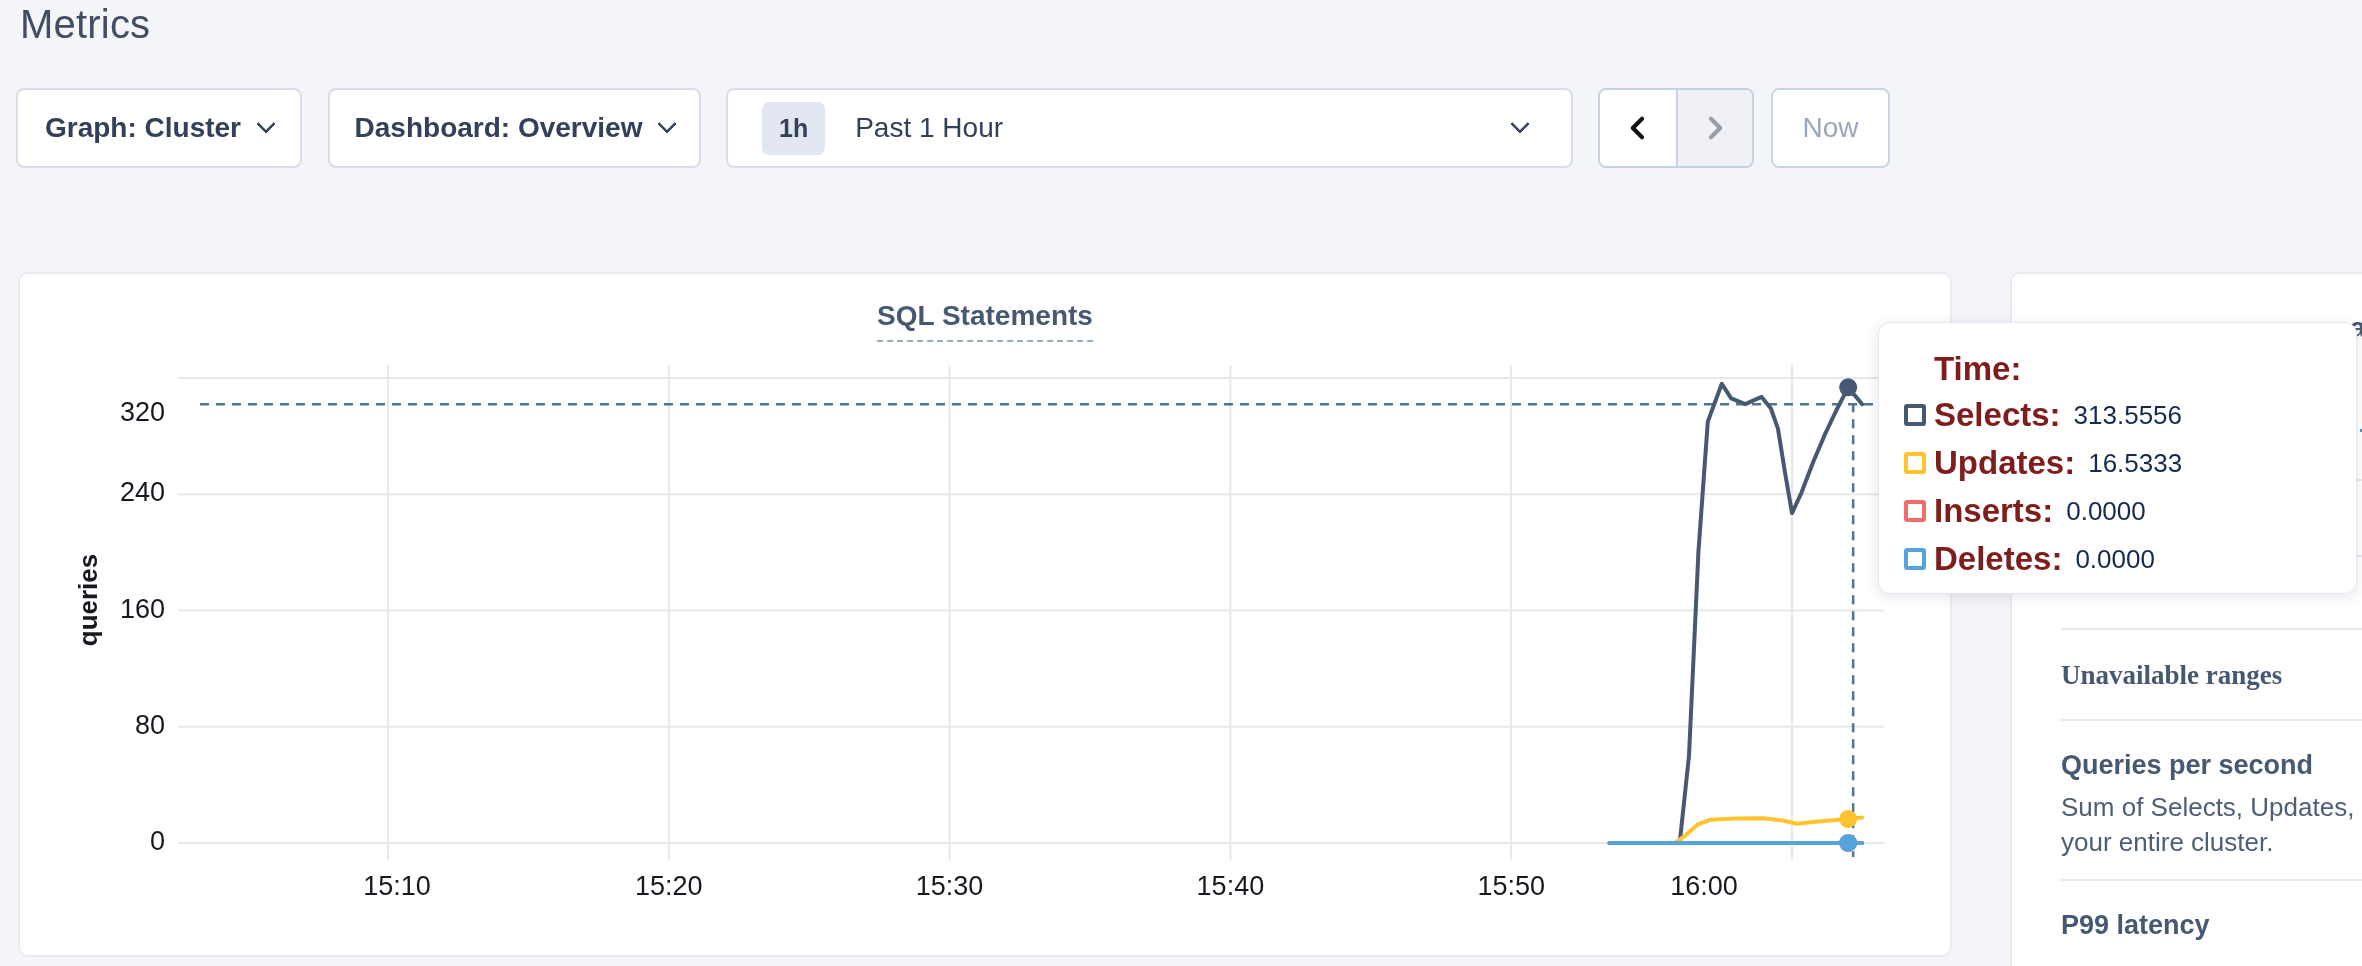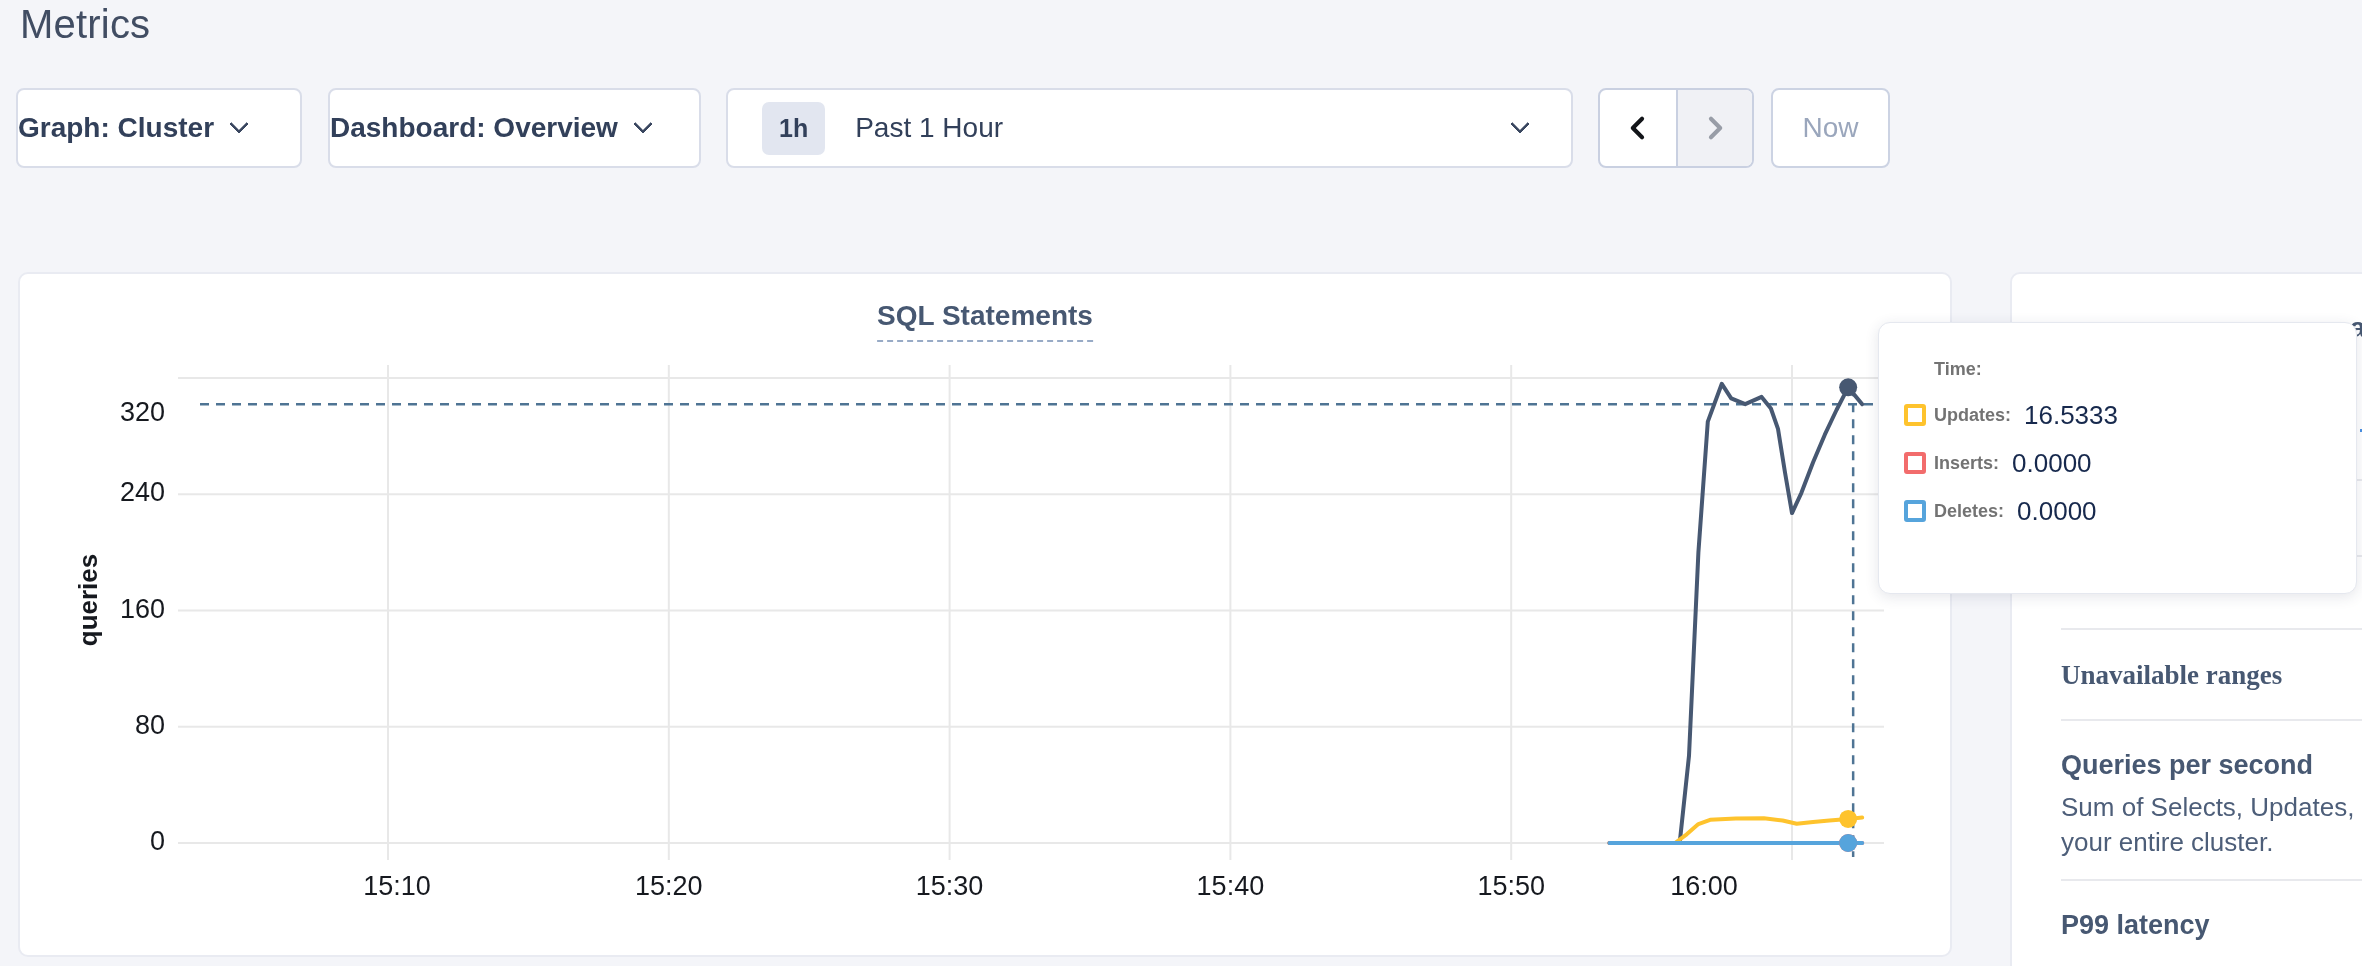--- a/index.html
+++ b/index.html
@@ -14,21 +14,21 @@
   
   .page-title {
     position:absolute; left:20px; top:2px;
     font-size:40px; font-weight:500; color:#414d63; letter-spacing:.2px;
   }
 
   
   .tb-box {
     position:absolute; top:88px; height:80px;
     background:#fff; border:2px solid #d9dde9; border-radius:8px;
-    display:flex; align-items:center; justify-content:flex-start;
+    display:flex; align-items:center; justify-content:center;
     cursor:pointer;
   }
   .dd-label { font-size:28px; font-weight:700; color:#32405a; }
   .chev-down {
     width:14px; height:14px; margin-left:18px; margin-top:-8px;
     border-right:3px solid #3a4760; border-bottom:3px solid #3a4760;
     transform:rotate(45deg); border-radius:1.5px; flex:none;
   }
   .time-selector { left:726px; width:847px; justify-content:flex-start; padding:0 44px 0 34px; }
   .time-badge {
@@ -92,21 +92,21 @@
   .tooltip {
     position:absolute; left:1878px; top:322px; width:479px; height:272px;
     background:#fff; border:1px solid #e5e8ef; border-radius:12px;
     box-shadow:0 3px 14px rgba(40,50,80,.12);
     z-index:5; padding-top:24px; overflow:hidden;
   }
   .tt-row { display:flex; align-items:center; height:48px; padding-left:25px; white-space:nowrap; }
   .tt-row.time { height:44px; }
   .tt-gutter { width:30px; flex:none; display:flex; align-items:center; }
   .tt-swatch { width:22px; height:22px; border-radius:3px; background:#fff; border:4.5px solid #000; }
-  .tt-label { font-size:18px; font-weight:700; color:#737373; }
+  .tt-label { font-size:33px; font-weight:700; color:#7f1d1d; }
   .tt-value { font-size:26px; font-weight:400; color:#17294d; margin-left:13px; }
 
   
   .sp-divider { position:absolute; left:49px; width:371px; border-top:2px solid #e8e9ed; }
   .sp-title { position:absolute; left:49px; font-size:27px; font-weight:700; color:#475872; white-space:nowrap; }
   .sp-desc { position:absolute; left:49px; font-size:26px; font-weight:400; color:#4d5e79; line-height:35px; white-space:nowrap; }
   .sp-frag-letter { position:absolute; left:338px; top:38px; font-size:28px; font-weight:700; color:#475872; }
   .sp-frag-link { position:absolute; left:330px; top:140px; width:24px; height:18px; border-bottom:3px dashed #4a90e2; }
 </style>
 </head>
@@ -208,20 +208,27 @@
 </div>
 
 <div class="tooltip">
   <div class="tt-row time">
     <span class="tt-gutter"></span>
     <span class="tt-label">Time:</span>
   </div>
   <div id="tt-rows">
       <div class="tt-row">
         <span class="tt-gutter">
+          <span class="tt-swatch" style="border-color: rgb(71, 88, 114);"></span>
+        </span>
+        <span class="tt-label">Selects:</span>
+        <span class="tt-value">313.5556</span>
+      </div>
+      <div class="tt-row">
+        <span class="tt-gutter">
           <span class="tt-swatch" style="border-color: rgb(254, 195, 45);"></span>
         </span>
         <span class="tt-label">Updates:</span>
         <span class="tt-value">16.5333</span>
       </div>
       <div class="tt-row">
         <span class="tt-gutter">
           <span class="tt-swatch" style="border-color: rgb(242, 108, 108);"></span>
         </span>
         <span class="tt-label">Inserts:</span>

